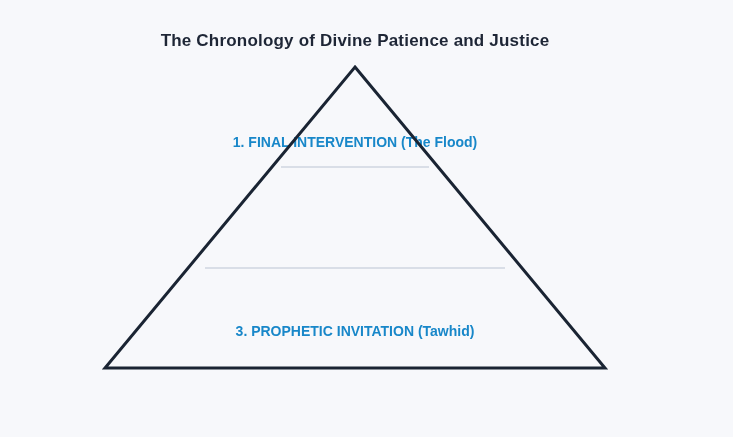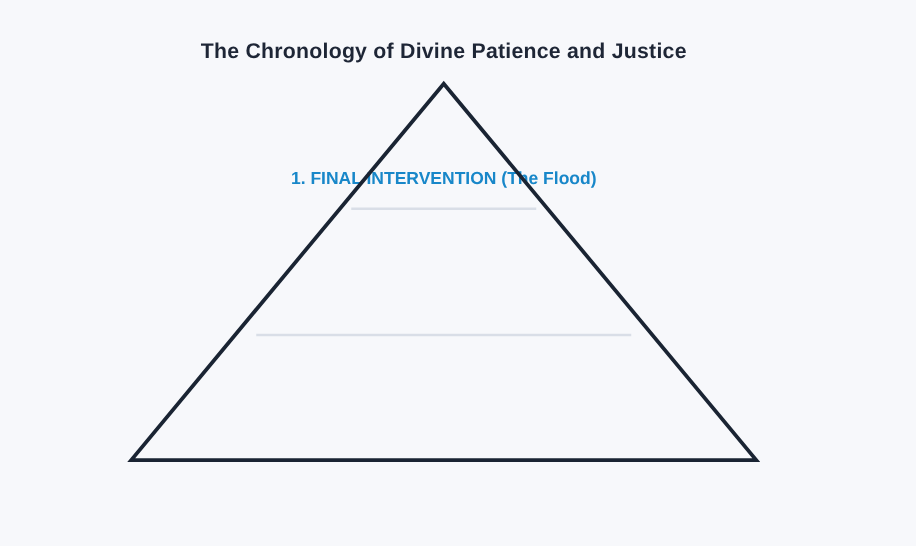--- a/index.html
+++ b/index.html
@@ -61,18 +61,19 @@
 
   <div class="title">The Chronology of Divine Patience and Justice</div>
 
   <div class="divider div1"></div>
 
   <div class="divider div2"></div>
 
   <div class="level-label lvl1">1. FINAL INTERVENTION (The Flood)</div>
 
 
+  <div class="level-label lvl3">3. PROPHETIC INVITATION (Tawhid)</div>
 
   <svg class="pyramid-svg" width="733" height="437">
     <polygon points="355,67 605,368 105,368" fill="none" stroke="#1a2433" stroke-width="3" stroke-linejoin="miter"></polygon>
   </svg>
 
 </div>
 
 </body></html>

